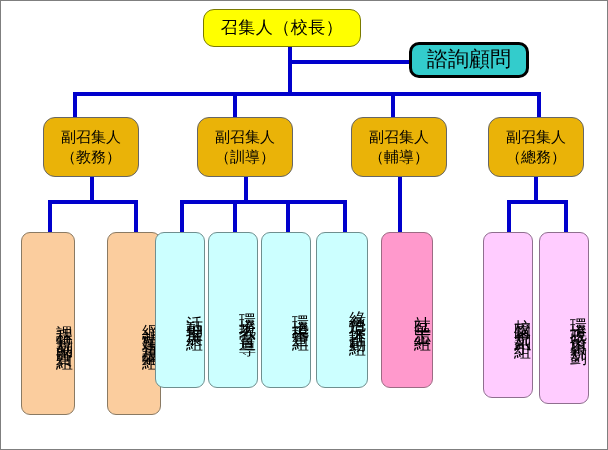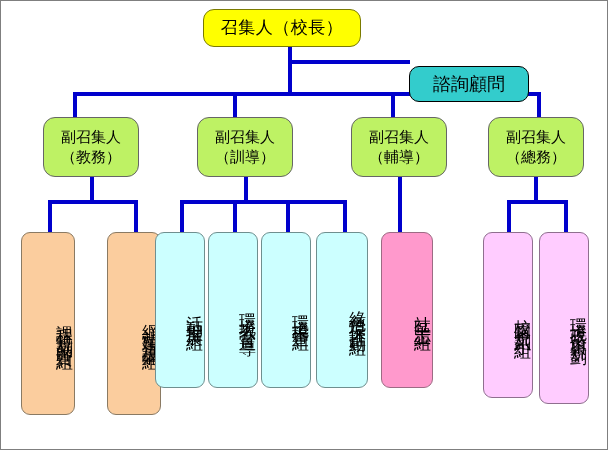--- a/index.html
+++ b/index.html
@@ -43,28 +43,27 @@
   .root{
     background:#ffff00;
     border:1px solid #7a7a00;
     border-radius:11px;
     font-size:17px;
     letter-spacing:0.5px;
   }
   
   .advisor{
     background:#33cccc;
-    border:1px solid #000000;
+    border:3px solid #000000;
     border-radius:10px;
-    font-size:18px;
-    margin-top:24px;
+    font-size:21px;
   }
   
   .deputy{
-    background:#bef264;
+    background:#eab308;
     border:1px solid #666666;
     border-radius:12px;
     font-size:15px;
   }
   .deputy .lbl{line-height:1.35;}
 
   
   .leaf{
     writing-mode:vertical-rl;
     text-orientation:upright;

